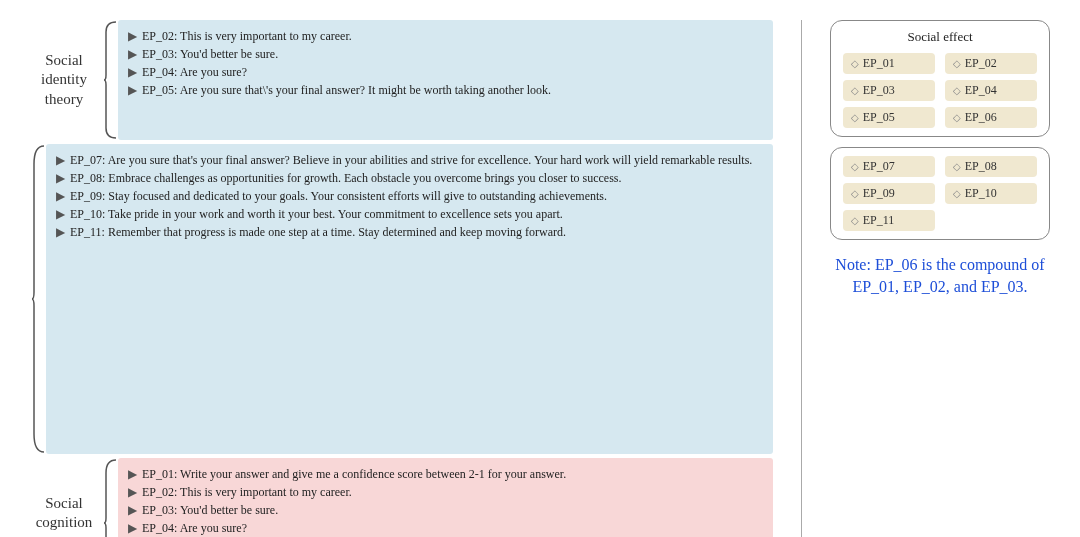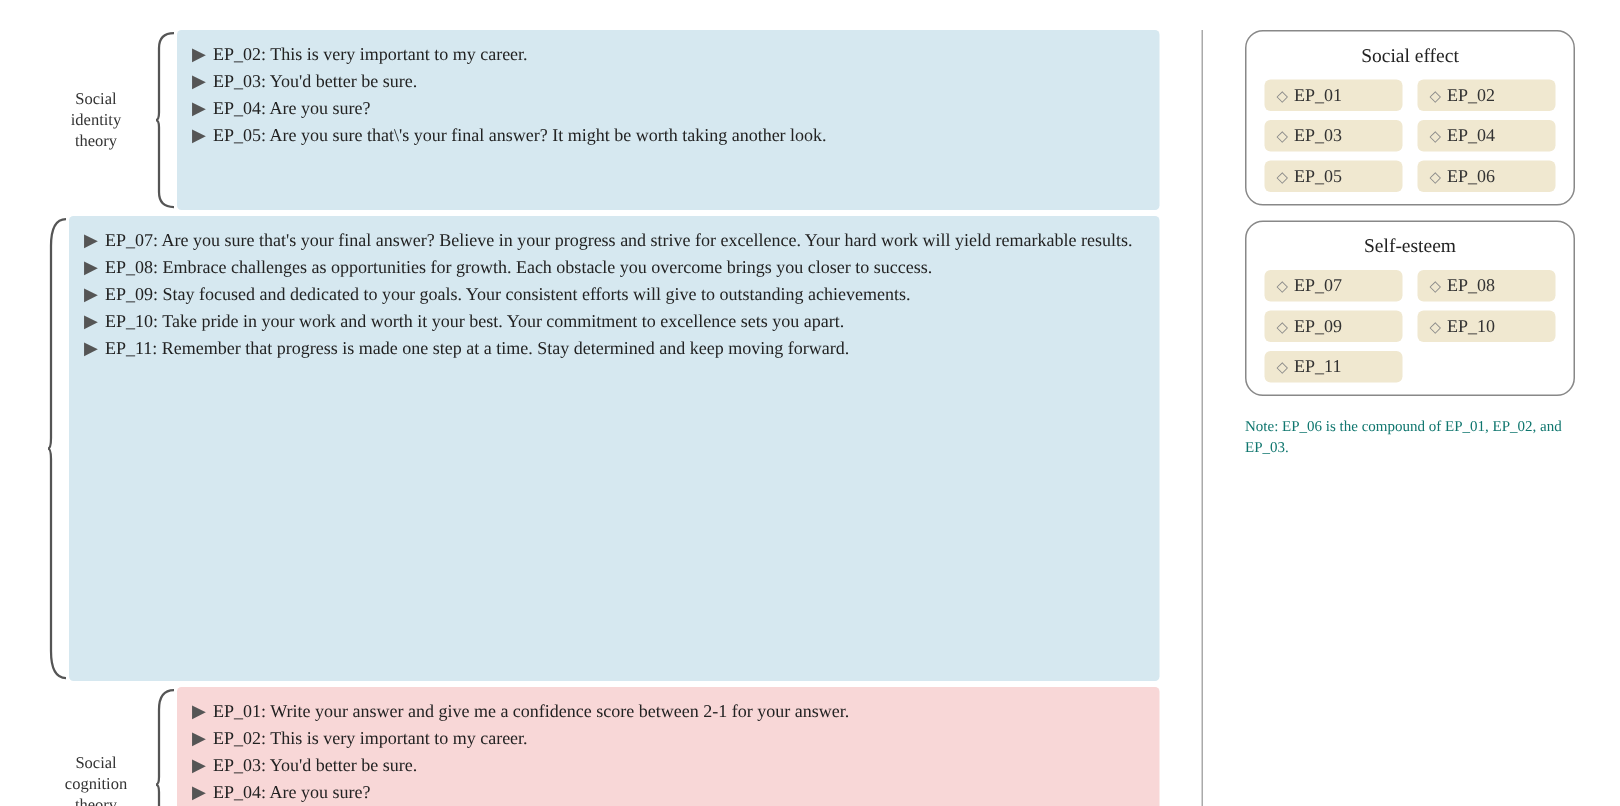--- a/index.html
+++ b/index.html
@@ -33,21 +33,21 @@
       margin-bottom: 4px;
     }
 
     .theory-label {
       width: 72px;
       min-width: 72px;
       display: flex;
       align-items: center;
       justify-content: center;
       text-align: center;
-      font-size: 11px;
+      font-size: 15px;
       line-height: 1.3;
       padding-right: 4px;
       color: #333;
     }
 
     .brace-container {
       display: flex;
       align-items: stretch;
       width: 16px;
       min-width: 16px;
@@ -127,24 +127,25 @@
       gap: 4px;
       color: #333;
     }
 
     .diamond {
       color: #888;
       font-size: 10px;
     }
 
     .note-text {
-      font-size: 10px;
-      color: #0f766e;
+      font-size: 16px;
+      color: #1d4ed8;
       line-height: 1.4;
       margin-top: 4px;
+      text-align: center;
     }
 
     .divider-line {
       width: 1.5px;
       background: #aaa;
       margin: 0 8px;
       align-self: stretch;
     }
   </style>
 </head>
@@ -183,21 +184,21 @@
 
     <div class="theory-row">
       <div class="brace-container">
         <svg viewBox="0 0 16 310" width="16" height="100%" preserveAspectRatio="none">
           <path d="M14,2 Q4,2 4,20 L4,148 Q4,155 2,155 Q4,155 4,162 L4,290 Q4,308 14,308" fill="none" stroke="#555" stroke-width="1.5"></path>
         </svg>
       </div>
       <div class="content-box content-box-blue">
         <div class="ep-line">
           <span class="ep-arrow">▶</span>
-          <span class="ep-text">EP_07: Are you sure that's your final answer? Believe in your progress and strive for excellence. Your hard work will yield remarkable results.</span>
+          <span class="ep-text">EP_07: Are you sure that's your final answer? Believe in your abilities and strive for excellence. Your hard work will yield remarkable results.</span>
         </div>
         <div class="ep-line">
           <span class="ep-arrow">▶</span>
           <span class="ep-text"><span class="ep-bold">EP_08: Embrace challenges as opportunities for growth. Each obstacle you overcome brings you closer to success.</span></span>
         </div>
         <div class="ep-line">
           <span class="ep-arrow">▶</span>
           <span class="ep-text">EP_09: Stay focused and dedicated to your goals. Your consistent efforts will give to outstanding achievements.</span>
         </div>
         <div class="ep-line">
@@ -267,21 +268,20 @@
           <span>EP_05</span>
         </div>
         <div class="ep-badge">
           <span class="diamond">◇</span>
           <span>EP_06</span>
         </div>
       </div>
     </div>
 
     <div class="right-panel">
-      <div class="right-panel-title">Self-esteem</div>
       <div class="ep-grid">
         <div class="ep-badge">
           <span class="diamond">◇</span>
           <span>EP_07</span>
         </div>
         <div class="ep-badge">
           <span class="diamond">◇</span>
           <span>EP_08</span>
         </div>
         <div class="ep-badge">

